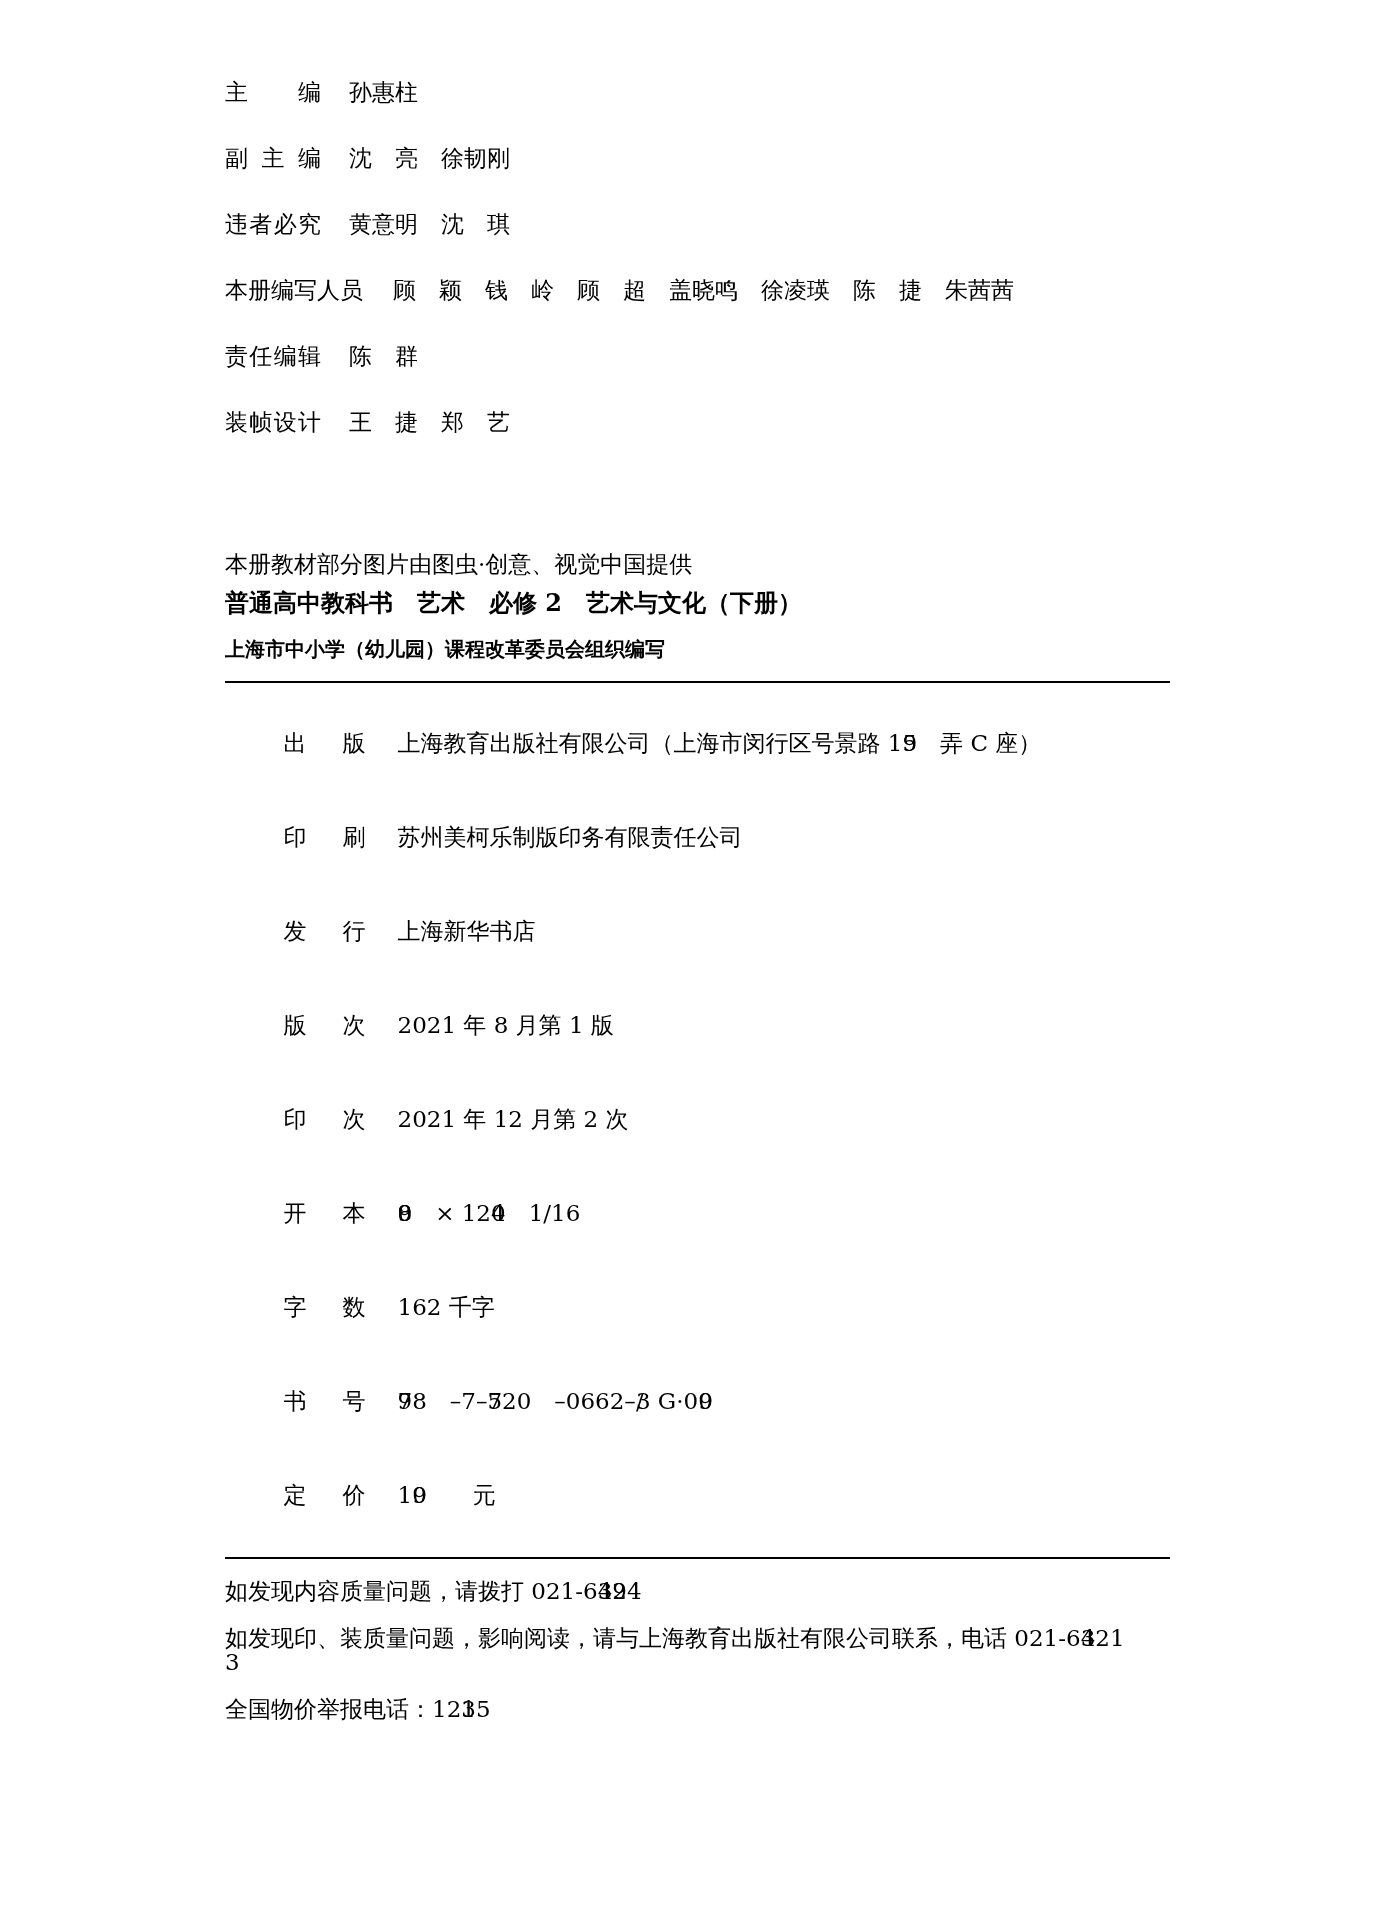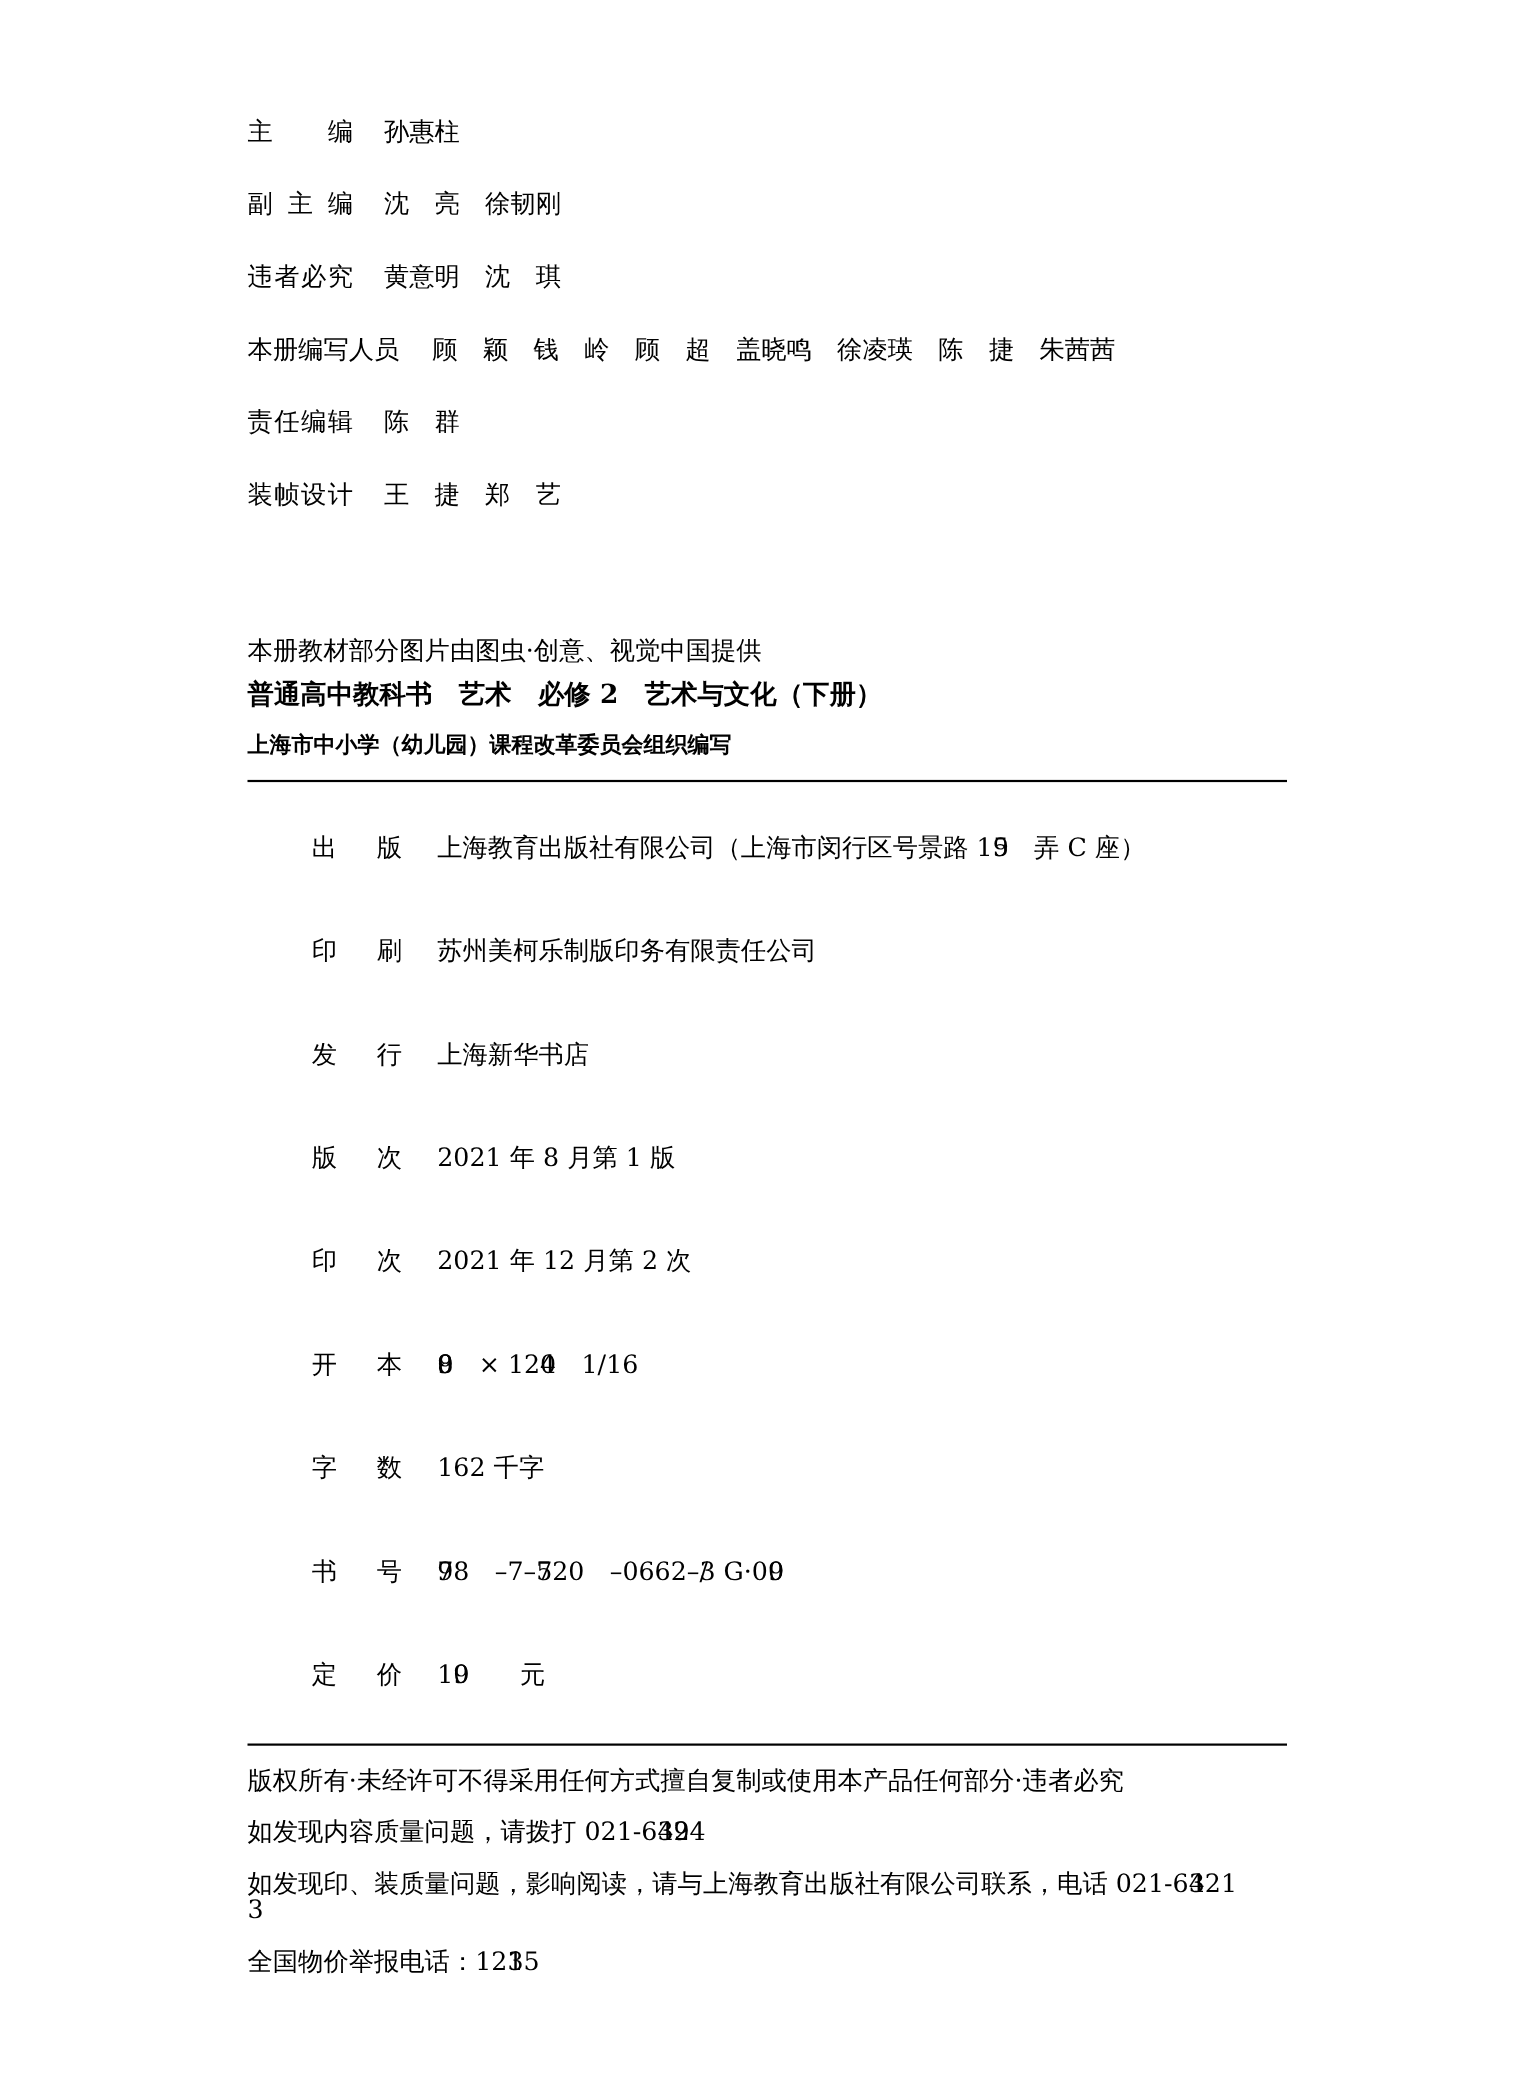--- a/index.html
+++ b/index.html
@@ -14,21 +14,21 @@
   }
   .content{
     position:absolute;
     left:225px;
     top:0;
     width:945px;
   }
   .t{white-space:pre-wrap;}
 
   
-  .editors{padding-top:107px;}
+  .editors{padding-top:79px;}
   .ed-row{font-size:23px;line-height:26px;margin-bottom:40px;}
   .jlbl{
     display:inline-block;
     width:96px;
     text-align:justify;
     text-align-last:justify;
     vertical-align:top;
     margin-right:28px;
     white-space:normal;
   }
@@ -129,20 +129,19 @@
         <span class="plbl">书号</span><span class="pub-val"><span class="ov"><span>9</span><span>7</span></span>8　–7–<span class="ov"><span>5</span><span>7</span></span>20　–0662–<span class="ov"><span>3</span><span>/</span></span> G·0<span class="ov"><span>0</span><span>9</span></span></span>
       </div>
       <div class="pub-row">
         <span class="plbl">定价</span><span class="pub-val">1<span class="ov"><span>0</span><span>9</span></span>　　元</span>
       </div>
     </div>
 
     <div class="rule2"></div>
 
     <div class="notices">
-      <div class="notice">版权所有·未经许可不得采用任何方式擅自复制或使用本产品任何部分·违者必究</div>
       <div class="notice">如发现内容质量问题，请拨打 021-6<span class="ov"><span>4</span><span>3</span></span><span class="ov"><span>9</span><span>2</span></span>4</div>
       <div class="notice">如发现印、装质量问题，影响阅读，请与上海教育出版社有限公司联系，电话 021-6<span class="ov"><span>4</span><span>3</span></span>21　　3</div>
       <div class="notice">全国物价举报电话：12<span class="ov"><span>3</span><span>1</span></span>5</div>
     </div>
 
   </div>
 </div>
 
 </body></html>

